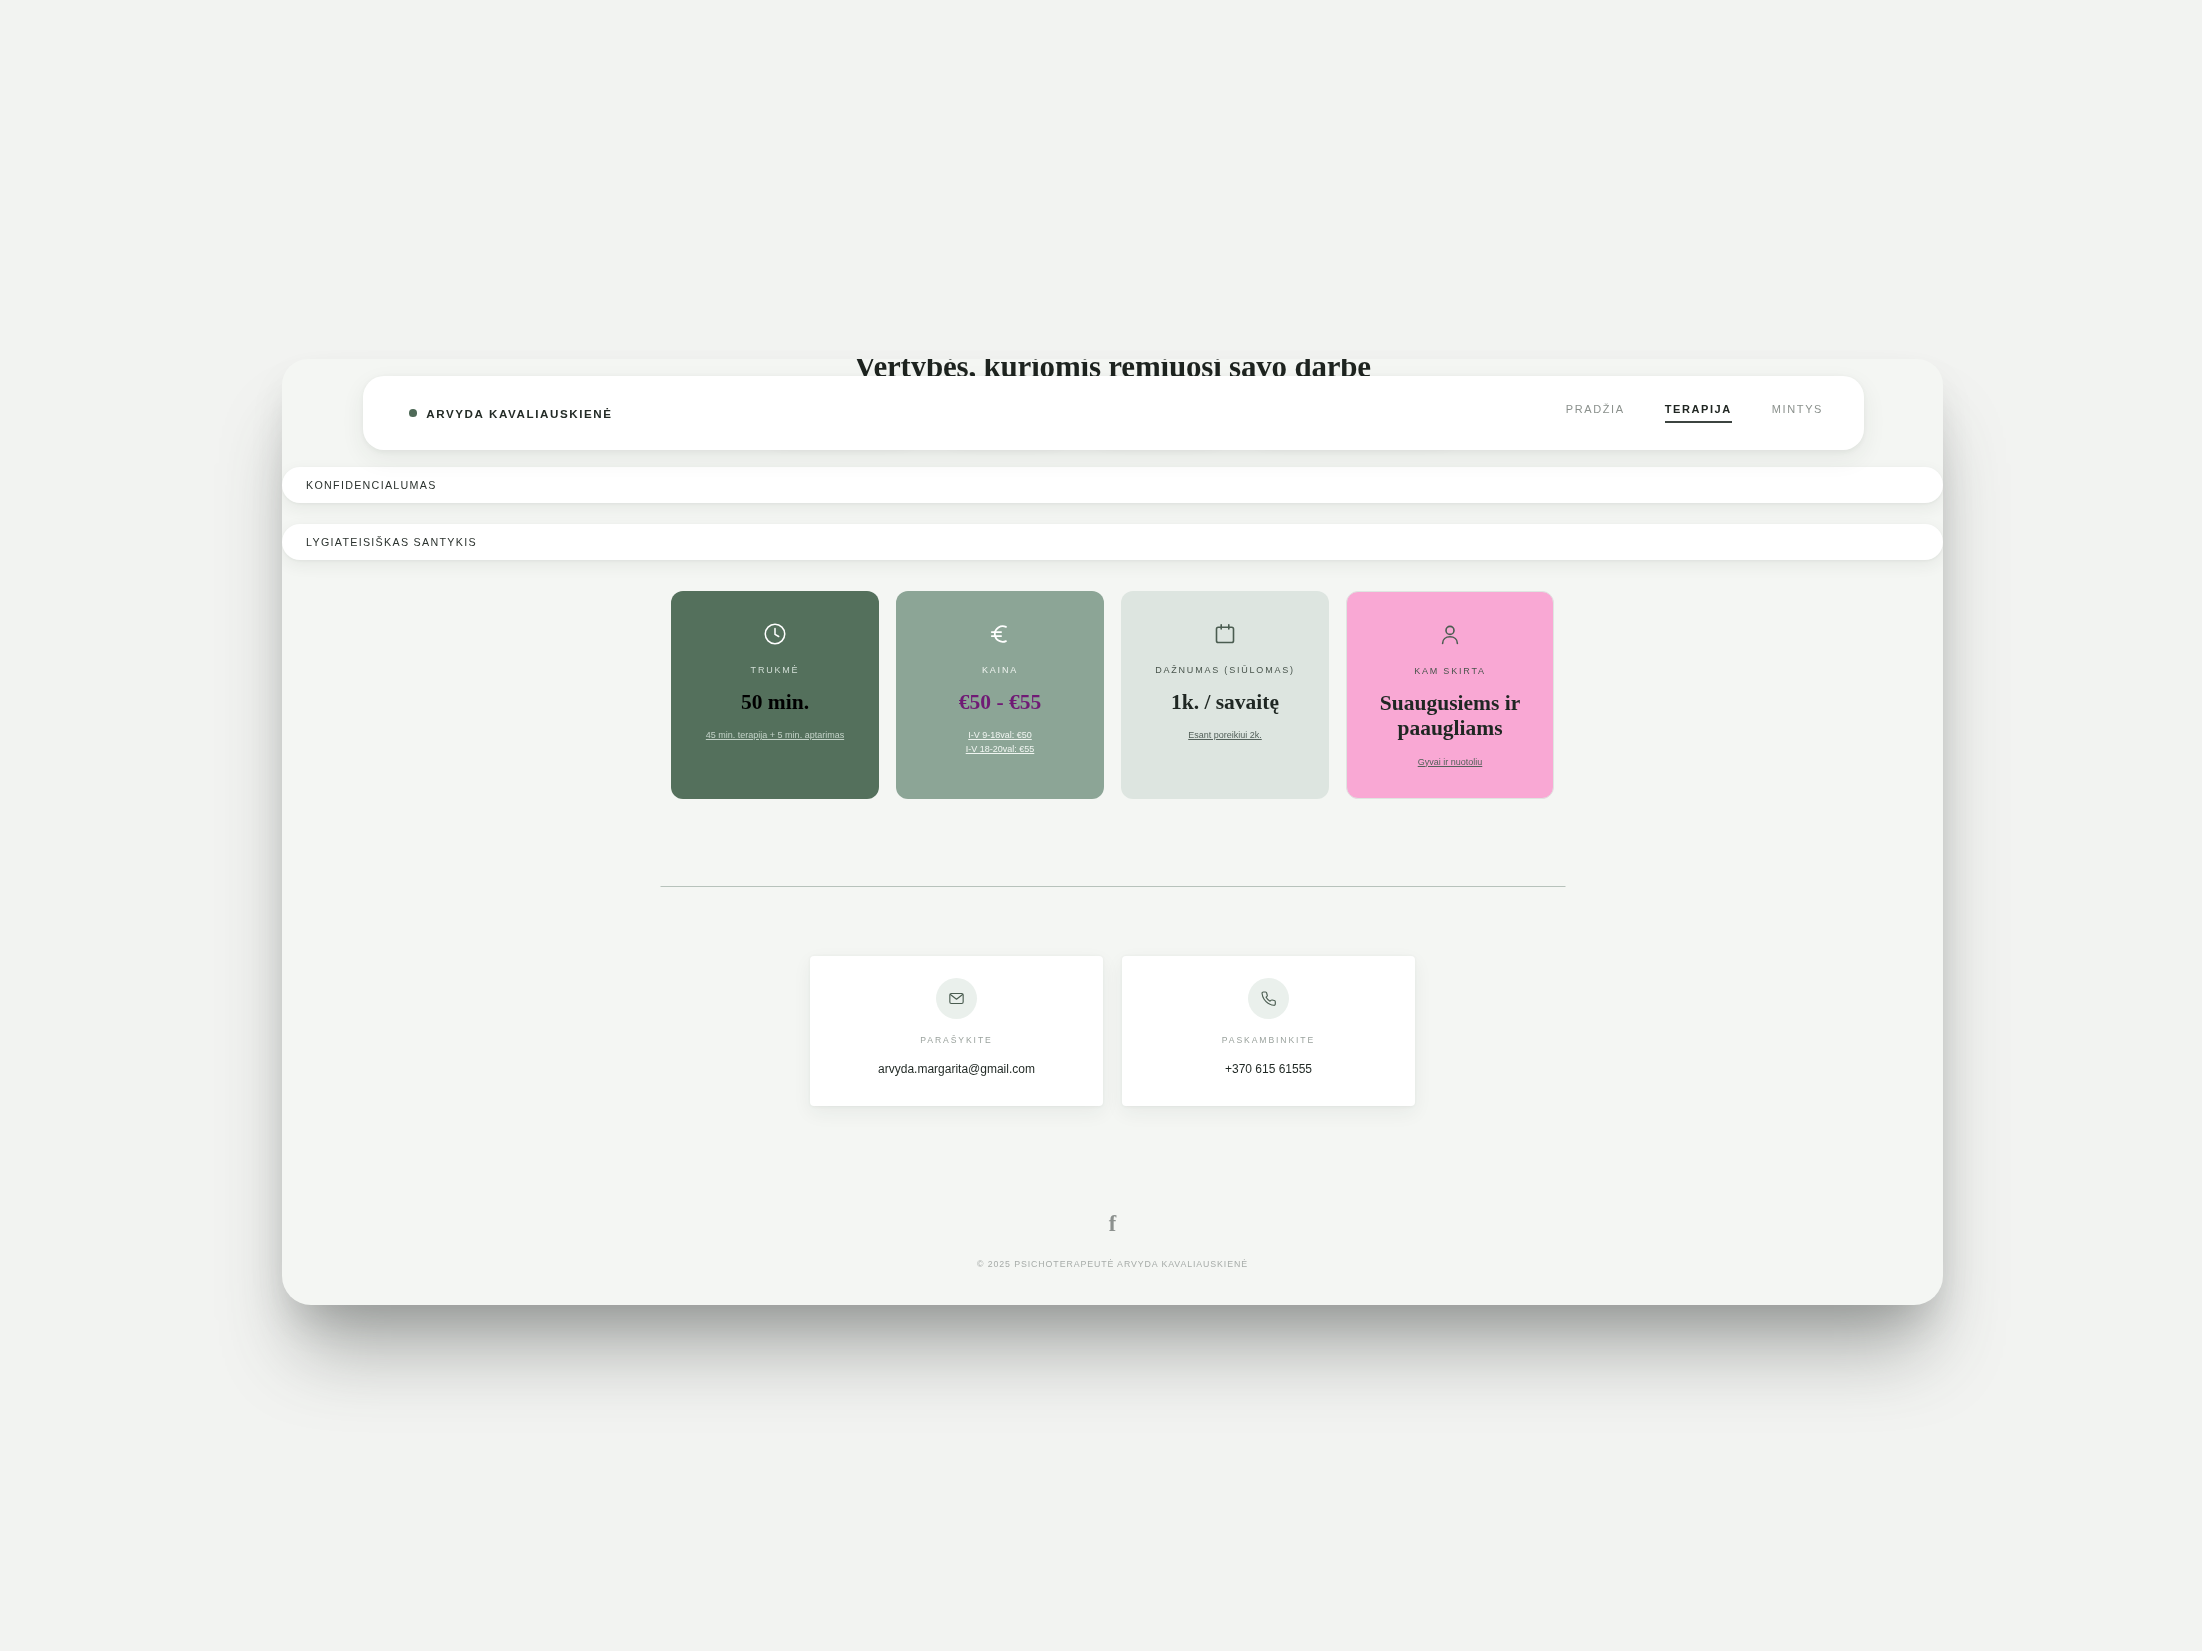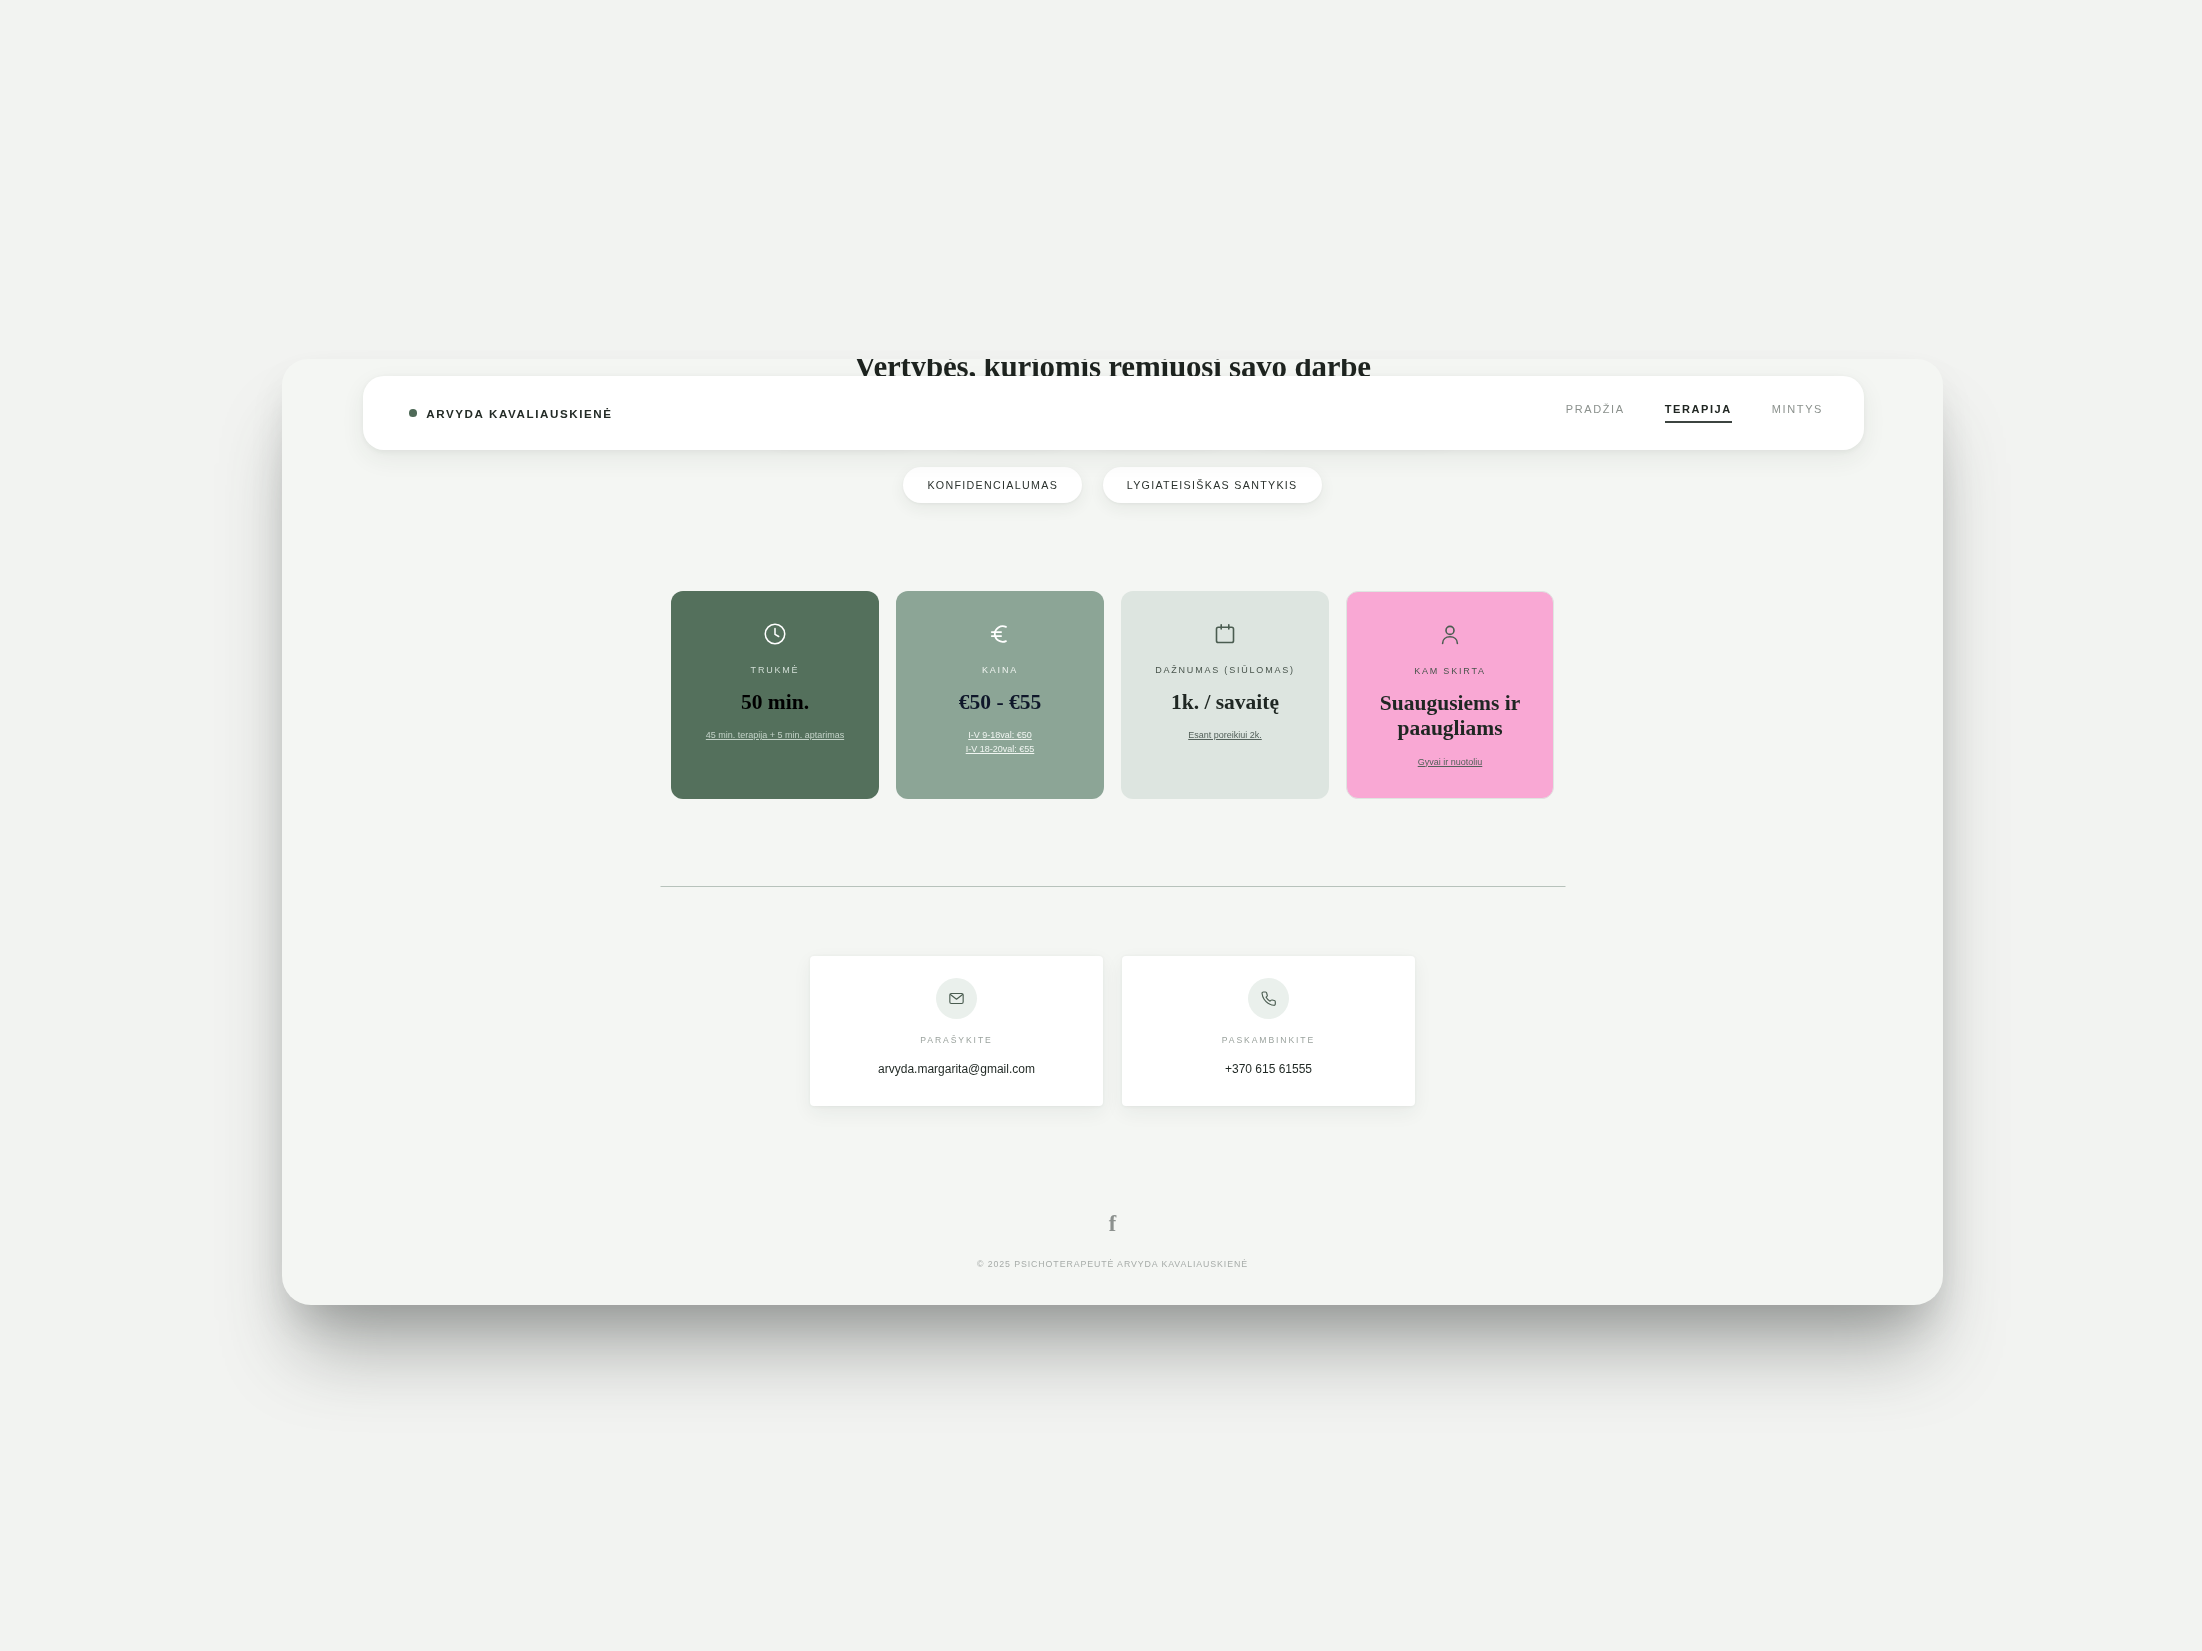--- a/index.html
+++ b/index.html
@@ -119,20 +119,21 @@
 
   #values-row {
     position: absolute;
     top: 108px;
     left: 0;
     width: 100%;
     display: flex;
     justify-content: center;
     gap: 20.6px;
     z-index: 30;
+    flex-direction: column;
   }
   .pill {
     background: #ffffff;
     border-radius: 860px;
     padding: 12px 24px;
     font-size: 10.7px;
     letter-spacing: 1.3px;
     color: #2b322e;
     box-shadow: 0 5.2px 15.5px rgba(40,50,45,0.07),
                 0 0.9px 2.6px rgba(40,50,45,0.05);
@@ -180,21 +181,21 @@
     text-decoration: underline;
   }
 
   .card-dark  { background: #54705c; }
   .card-dark  .card-label { color: #d2ded6; }
   .card-dark  .card-value { color: #000000; }
   .card-dark  .card-note  { color: #c3d2c8; }
 
   .card-mid   { background: #8ca596; }
   .card-mid   .card-label { color: #eef3ef; }
-  .card-mid   .card-value { color: #0f172a; }
+  .card-mid   .card-value { color: #701a75; }
   .card-mid   .card-note  { color: #f0f5f1; }
 
   .card-light { background: #dde5e0; }
   .card-light .card-label { color: #48544c; }
   .card-light .card-value { color: #1f2723; }
   .card-light .card-note  { color: #53605a; }
 
   .card-pale  { background: #f9a8d4; border: 0.9px solid #dfe5e1; }
   .card-pale  .card-label { color: #48544c; }
   .card-pale  .card-value { color: #1f2723; }

